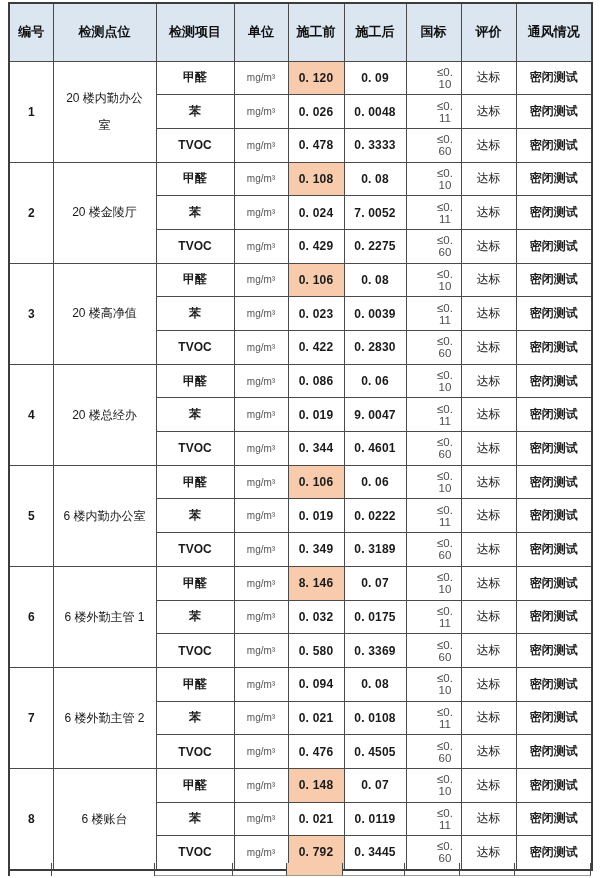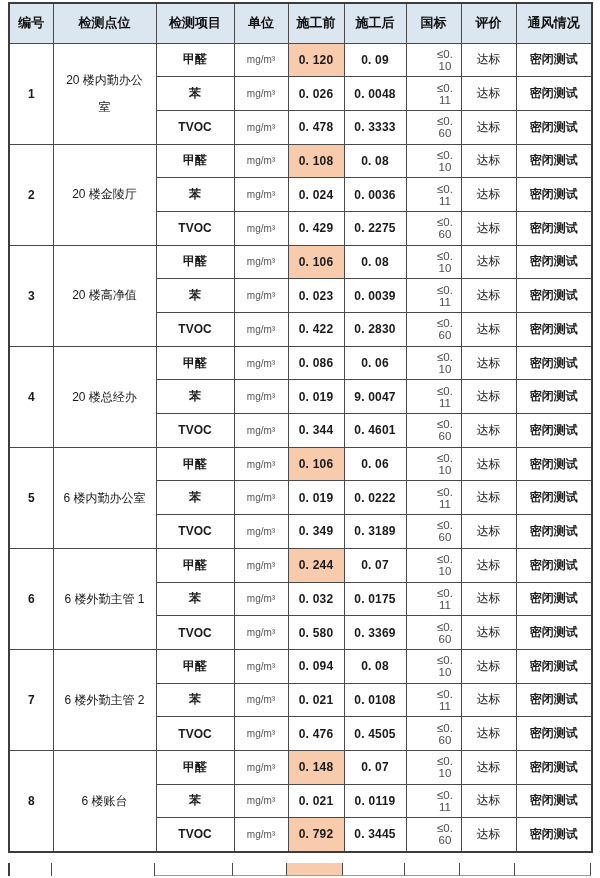--- a/index.html
+++ b/index.html
@@ -16,21 +16,21 @@
   table.report{
     position:absolute;left:8px;top:2px;width:583px;
     border-collapse:collapse;table-layout:fixed;
     border:2px solid #3c3c3c;
   }
   th,td{
     border:1px solid var(--bd);
     text-align:center;vertical-align:middle;
     padding:0 2px;overflow:hidden;
   }
-  thead tr{height:40px;}
+  thead tr{height:58px;}
   tbody tr{height:33.7px;}
   th{
     background:var(--hdr);
     font-size:13px;font-weight:bold;color:#111;
   }
   td{font-size:12px;}
   td.no{font-weight:bold;font-size:12px;}
   td.loc{font-weight:normal;line-height:2.2em;padding:0 9px;}
   td.item{font-weight:bold;}
   td.unit{font-size:10px;color:#555;}
@@ -120,21 +120,21 @@
           <td class="num hl">0. 108</td>
           <td class="num">0. 08</td>
           <td class="std">≤0. 10</td>
           <td class="eval">达标</td>
           <td class="vent">密闭测试</td>
         </tr>
         <tr>
           <td class="item">苯</td>
           <td class="unit">mg/m³</td>
           <td class="num">0. 024</td>
-          <td class="num">0. 0036</td>
+          <td class="num">7. 0052</td>
           <td class="std">≤0. 11</td>
           <td class="eval">达标</td>
           <td class="vent">密闭测试</td>
         </tr>
         <tr>
           <td class="item">TVOC</td>
           <td class="unit">mg/m³</td>
           <td class="num">0. 429</td>
           <td class="num">0. 2275</td>
           <td class="std">≤0. 60</td>
@@ -226,21 +226,21 @@
           <td class="num">0. 3189</td>
           <td class="std">≤0. 60</td>
           <td class="eval">达标</td>
           <td class="vent">密闭测试</td>
         </tr>
         <tr>
           <td class="no" rowspan="3">6</td>
           <td class="loc" rowspan="3">6 楼外勤主管 1</td>
           <td class="item">甲醛</td>
           <td class="unit">mg/m³</td>
-          <td class="num hl">0. 244</td>
+          <td class="num hl">8. 146</td>
           <td class="num">0. 07</td>
           <td class="std">≤0. 10</td>
           <td class="eval">达标</td>
           <td class="vent">密闭测试</td>
         </tr>
         <tr>
           <td class="item">苯</td>
           <td class="unit">mg/m³</td>
           <td class="num">0. 032</td>
           <td class="num">0. 0175</td>

